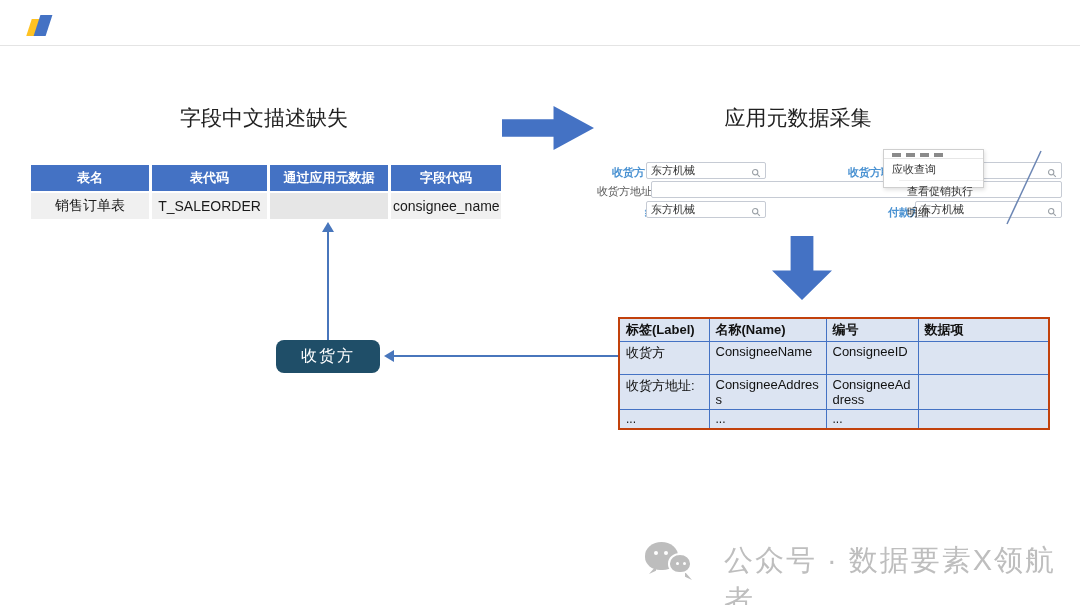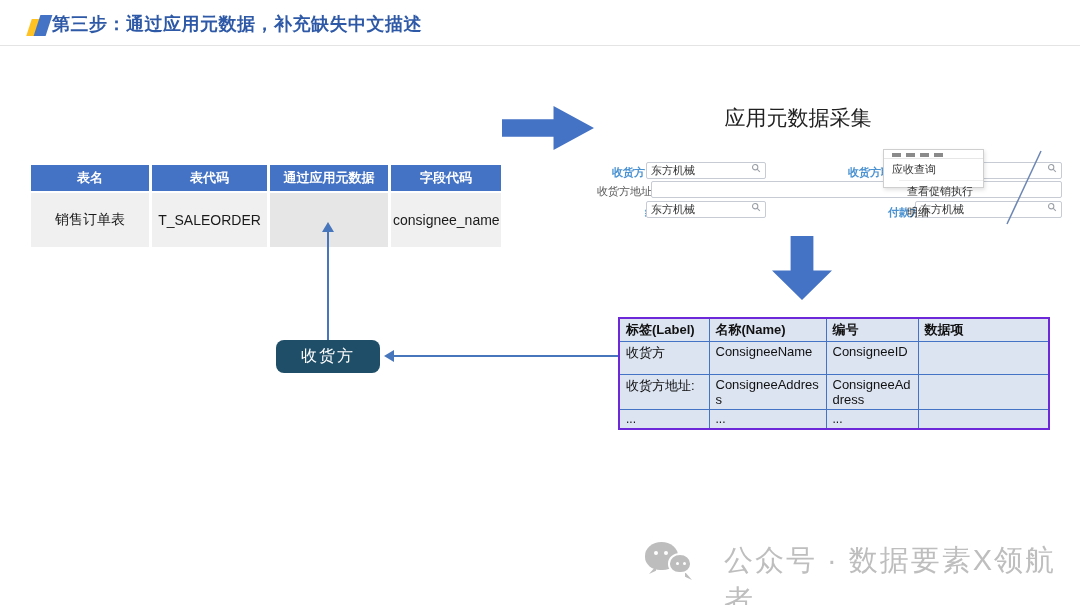--- a/index.html
+++ b/index.html
@@ -17,34 +17,34 @@
   .header-divider { position:absolute; left:0; top:45px; width:1080px; height:1px; background:#E4E4E4; }
 
   
   .section-title { position:absolute; font-size:21px; color:#212121; }
   .left-title { left:28px; top:104px; width:472px; text-align:center; }
   .right-title { left:618px; top:104px; width:360px; text-align:center; }
 
   
   .ltable { position:absolute; left:28px; top:163px; width:472px; border-collapse:separate; border-spacing:3px 2px; table-layout:fixed; }
   .ltable th { background:#4472C4; color:#ffffff; font-size:13px; font-weight:bold; height:26px; text-align:center; padding:0 2px; }
-  .ltable td { background:#F0F0F0; color:#1a1a1a; font-size:14px; height:26px; text-align:center; padding:18px 2px; }
+  .ltable td { background:#F0F0F0; color:#1a1a1a; font-size:14px; height:26px; text-align:center; padding:4px 2px; }
   .ltable td.cell-empty { background:#E6E6E6; }
 
   
   .big-arrow-right { position:absolute; left:502px; top:106px; width:92px; height:44px; background:#4472C4;
     clip-path:polygon(0 30%,56% 30%,56% 0,100% 50%,56% 100%,56% 70%,0 70%); }
   .big-arrow-down { position:absolute; left:772px; top:236px; width:60px; height:64px; background:#4472C4;
     clip-path:polygon(31% 0,69% 0,69% 54%,100% 54%,50% 100%,0 54%,31% 54%); }
 
   
   .f-label { position:absolute; font-size:11px; color:#4A92D2; font-weight:bold; white-space:nowrap; }
   .f-label.plain { color:#555; font-weight:normal; }
   .f-input { position:absolute; height:17px; background:#fff; border:1px solid #C6CBD4; border-radius:2px;
-    font-size:11px; color:#333; display:flex; align-items:flex-start; padding:0 4px; }
+    font-size:11px; color:#333; display:flex; align-items:flex-end; padding:0 4px; }
   .f-input .val { flex:1; overflow:hidden; white-space:nowrap; }
   .f-input svg { flex:none; }
   #lbl-consignee { left:612px; top:165px; }
   #inp-consignee { left:646px; top:162px; width:120px; }
   #lbl-contact   { left:848px; top:165px; }
   #inp-contact   { left:935px; top:162px; width:127px; }
   #lbl-address   { left:597px; top:184px; }
   #inp-address   { left:651px; top:181px; width:411px; }
   #lbl-settle    { left:612px; top:205px;padding-left:33px; }
   #inp-settle    { left:646px; top:201px; width:120px; }
@@ -55,21 +55,21 @@
     border:1px solid #CFCFCF; box-shadow:1px 2px 4px rgba(0,0,0,0.12); z-index:5; }
   .popup .clip-row { height:9px; overflow:hidden; border-bottom:1px solid #E6E6E6; position:relative; }
   .popup .clip-marks { position:absolute; left:8px; top:3px; width:56px; height:4px;
     background:repeating-linear-gradient(90deg,#8a8a8a 0 9px,transparent 9px 14px); }
   .popup .item { height:21px; line-height:21px; padding-left:8px; font-size:11px; color:#333; }
   .popup .item + .item { border-top:1px solid #EEEEEE;margin-left:15px; }
 
   .diag-line { position:absolute; left:1000px; top:148px; width:48px; height:80px; pointer-events:none; }
 
   
-  .rtable { position:absolute; left:618px; top:317px; width:430px; border-collapse:collapse; table-layout:fixed; border:2px solid #6d28d9; }
+  .rtable { position:absolute; left:618px; top:317px; width:430px; border-collapse:collapse; table-layout:fixed; border:2px solid #c2410c; }
   .rtable th, .rtable td { border:1px solid #4472C4; background:#DCE4F2; font-size:13px; color:#111;
     text-align:left; padding:2px 6px; vertical-align:top; word-break:break-all; }
   .rtable th { font-weight:bold; height:22px; }
   .rtable tr.r1 td { height:33px; }
   .rtable tr.r2 td { height:35px; }
   .rtable tr.r3 td { height:23px; }
   .rtable tr.r4 td { height:19px; font-size:12px; }
 
   
   .node-box { position:absolute; left:276px; top:340px; width:104px; height:33px; background:#1F4E68;
@@ -98,23 +98,23 @@
 </style>
 </head>
 <body>
 
 <div class="slide">
 
   <div class="header-icon">
     <div class="bar-yellow"></div>
     <div class="bar-blue"></div>
   </div>
-  <div class="header-title">第三步：通过应用元数据，补充缺失中文描述</div>
   <div class="header-divider"></div>
 
+  <div class="section-title left-title">字段中文描述缺失</div>
 
   <table class="ltable">
     <colgroup>
         <col style="width:118px">
         <col style="width:115px">
         <col style="width:118px">
         <col style="width:110px">
       </colgroup>
     <thead>
       <tr>

